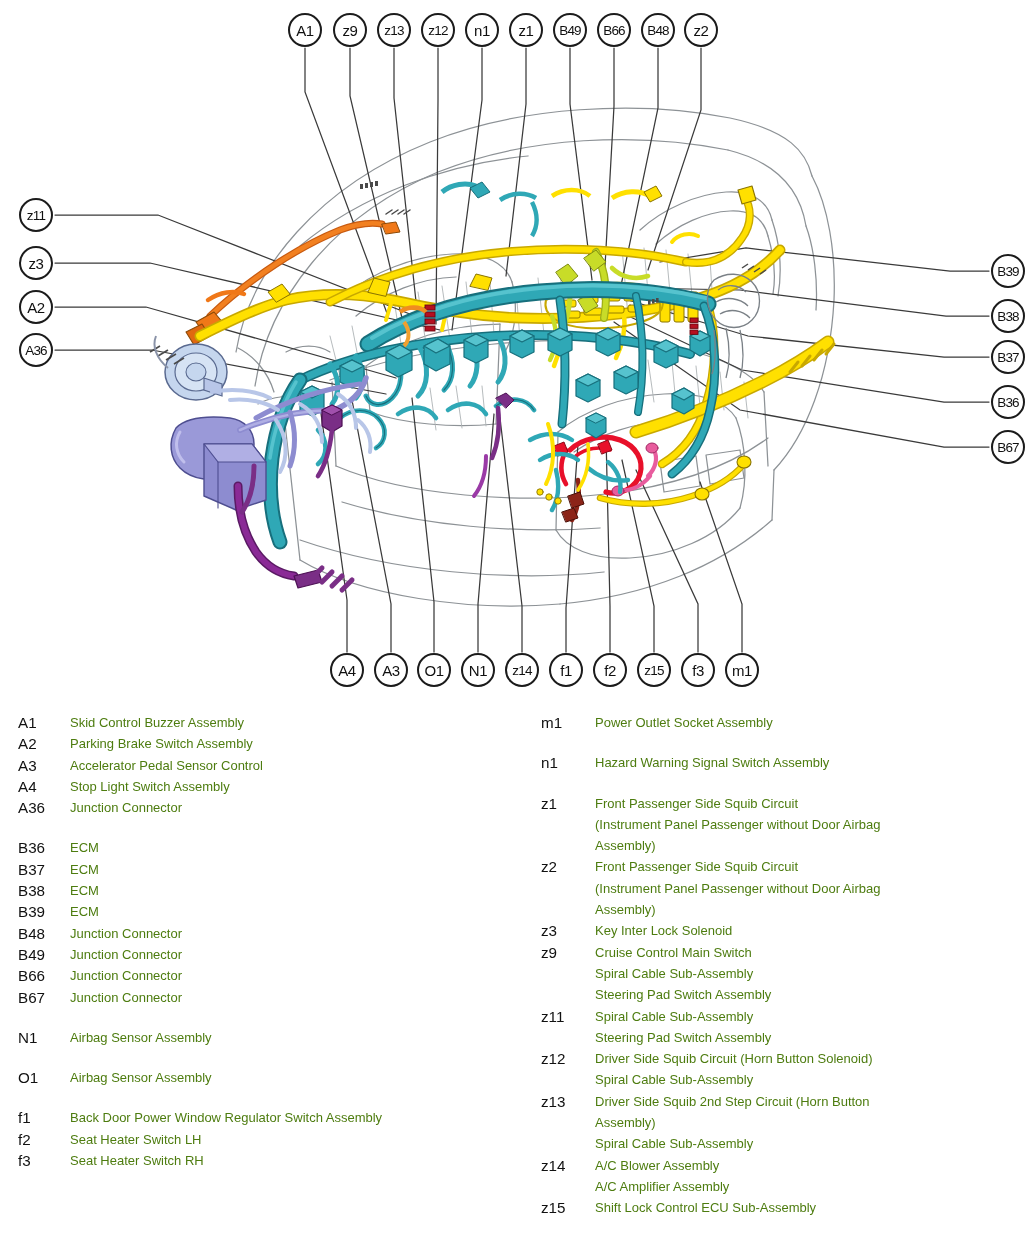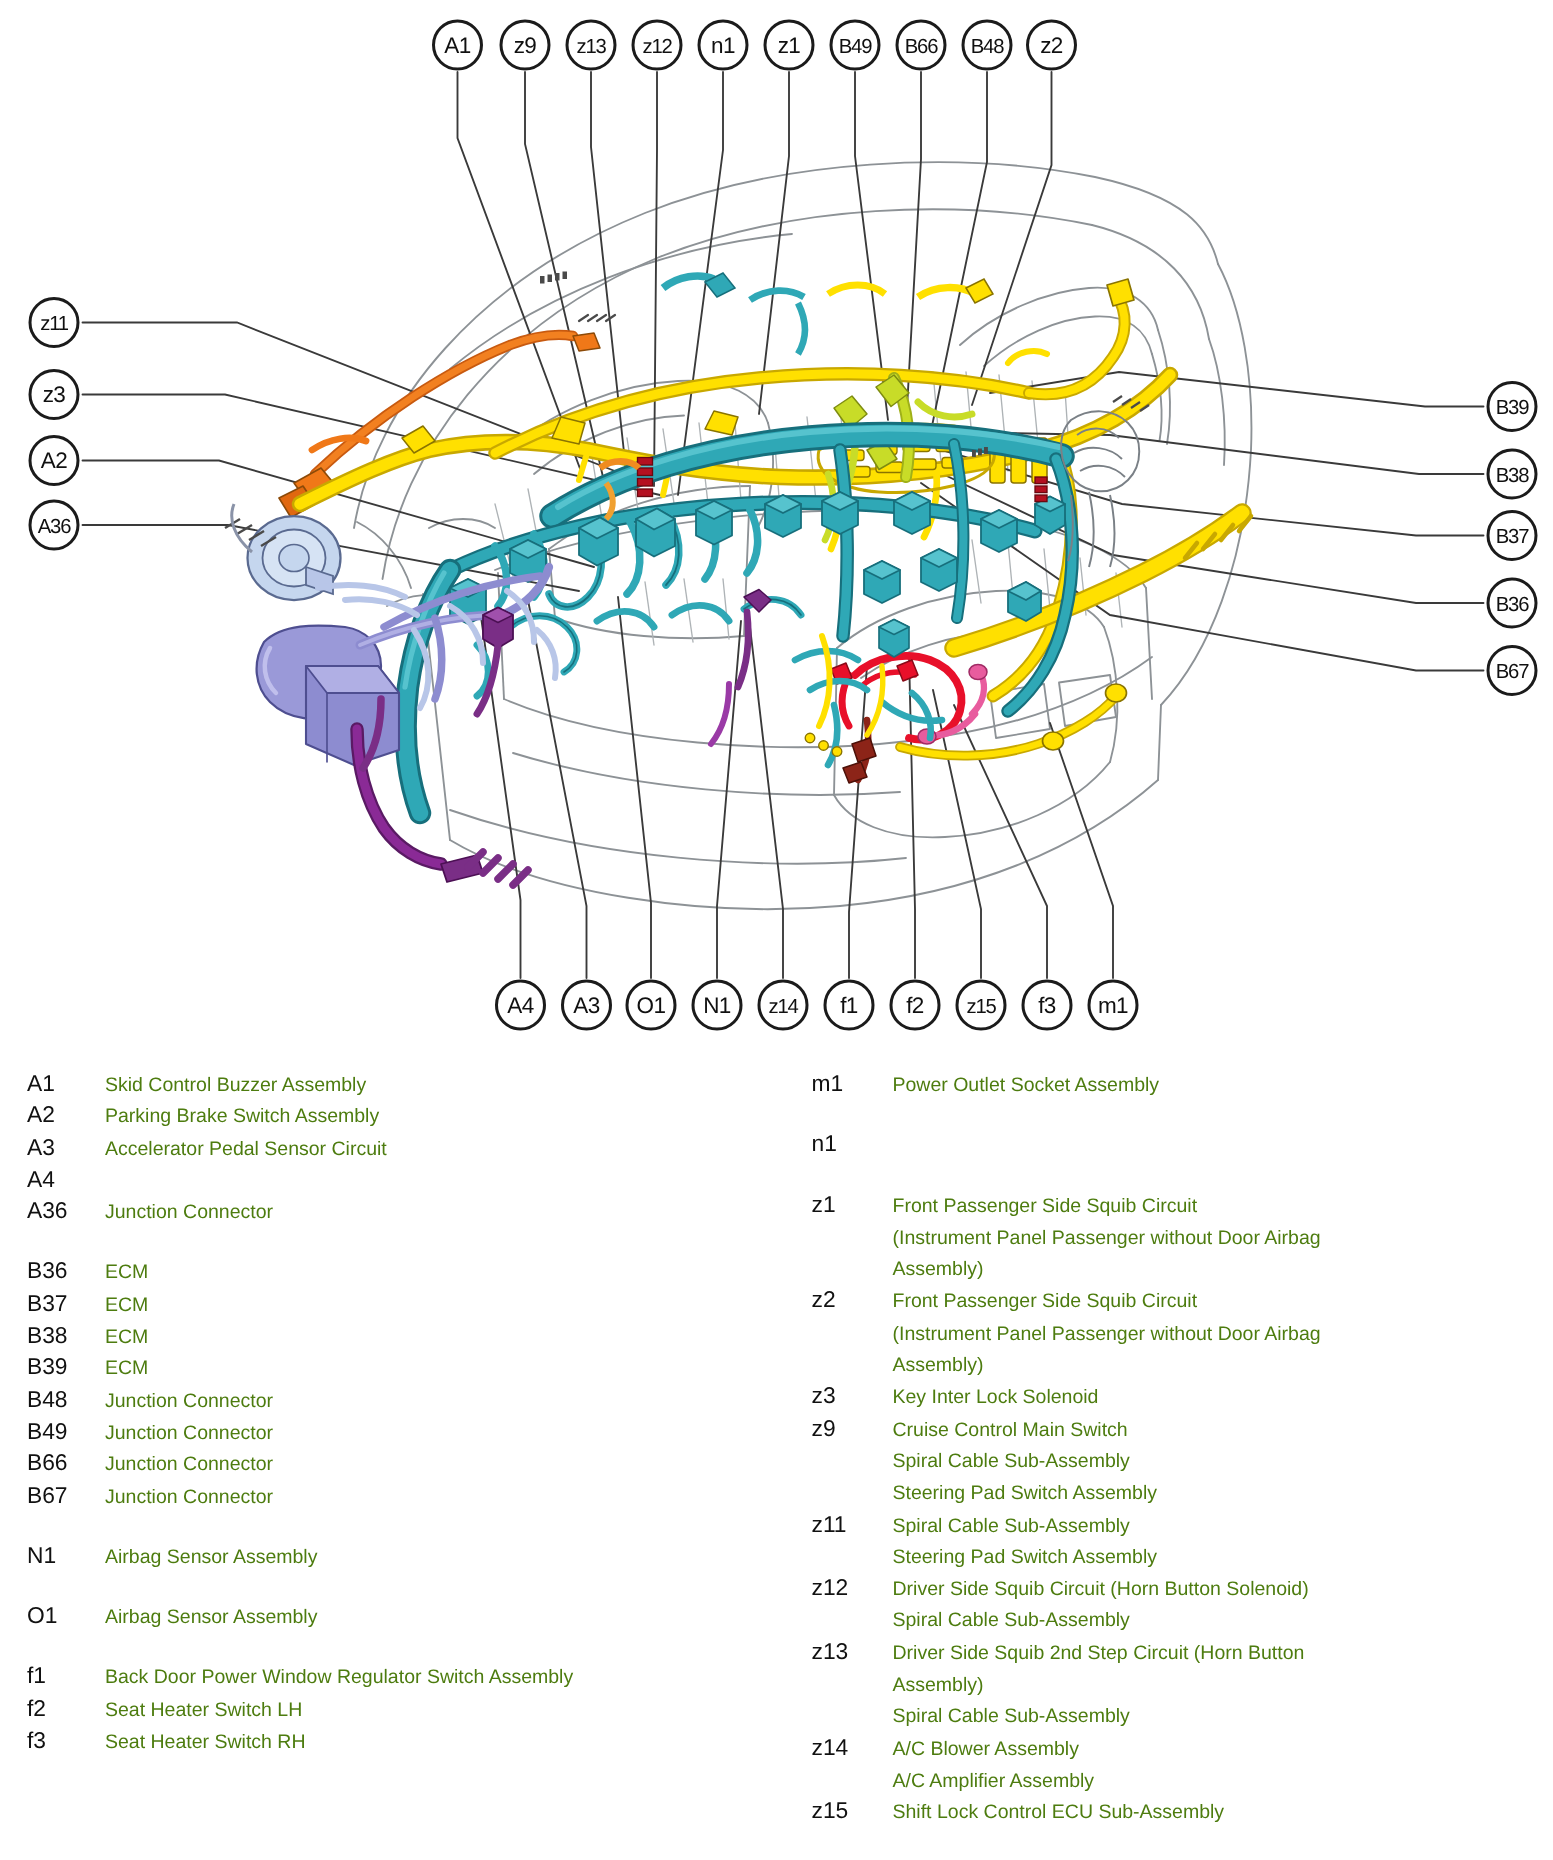--- a/index.html
+++ b/index.html
@@ -540,25 +540,28 @@
         </div>
         <div class="lrow">
           <div class="lcode">A2</div>
           <div class="ldesc">
             <span>Parking Brake Switch Assembly</span>
           </div>
         </div>
         <div class="lrow">
           <div class="lcode">A3</div>
           <div class="ldesc">
-            <span>Accelerator Pedal Sensor Circuit</span>
+            <span>Accelerator Pedal Sensor Control</span>
           </div>
         </div>
         <div class="lrow">
           <div class="lcode">A4</div>
+          <div class="ldesc">
+            <span>Stop Light Switch Assembly</span>
+          </div>
         </div>
         <div class="lrow">
           <div class="lcode">A36</div>
           <div class="ldesc">
             <span>Junction Connector</span>
           </div>
         </div>
         <div class="gap"></div>
         <div class="lrow">
           <div class="lcode">B36</div>
@@ -645,20 +648,23 @@
     <div class="legend-col right" id="legend-right">
         <div class="lrow">
           <div class="lcode">m1</div>
           <div class="ldesc">
             <span>Power Outlet Socket Assembly</span>
           </div>
         </div>
         <div class="gap"></div>
         <div class="lrow">
           <div class="lcode">n1</div>
+          <div class="ldesc">
+            <span>Hazard Warning Signal Switch Assembly</span>
+          </div>
         </div>
         <div class="gap"></div>
         <div class="lrow">
           <div class="lcode">z1</div>
           <div class="ldesc">
             <span>Front Passenger Side Squib Circuit</span>
             <span>(Instrument Panel Passenger without Door Airbag</span>
             <span>Assembly)</span>
           </div>
         </div>

